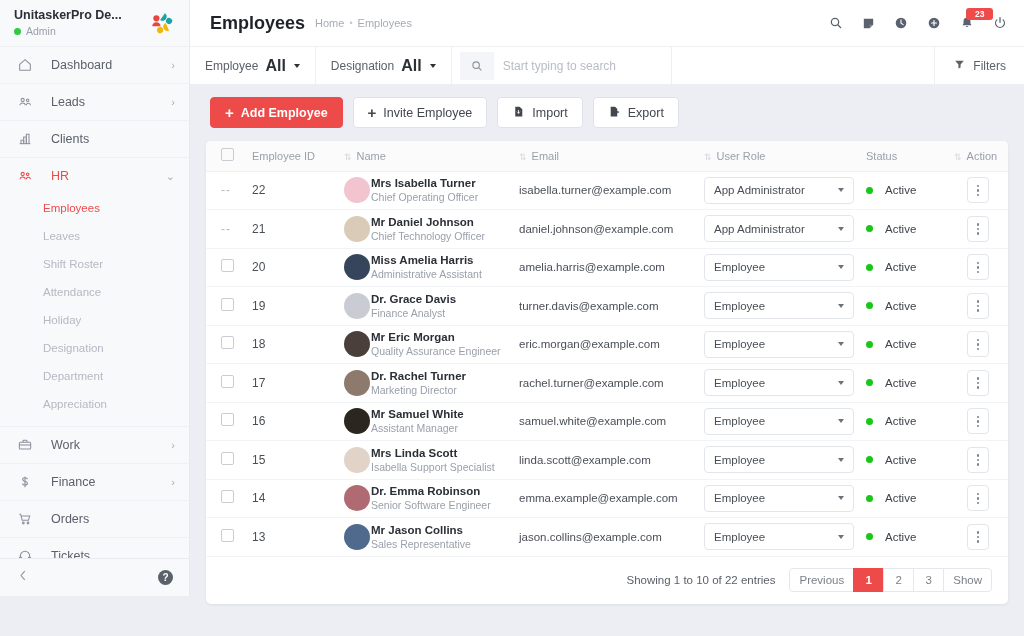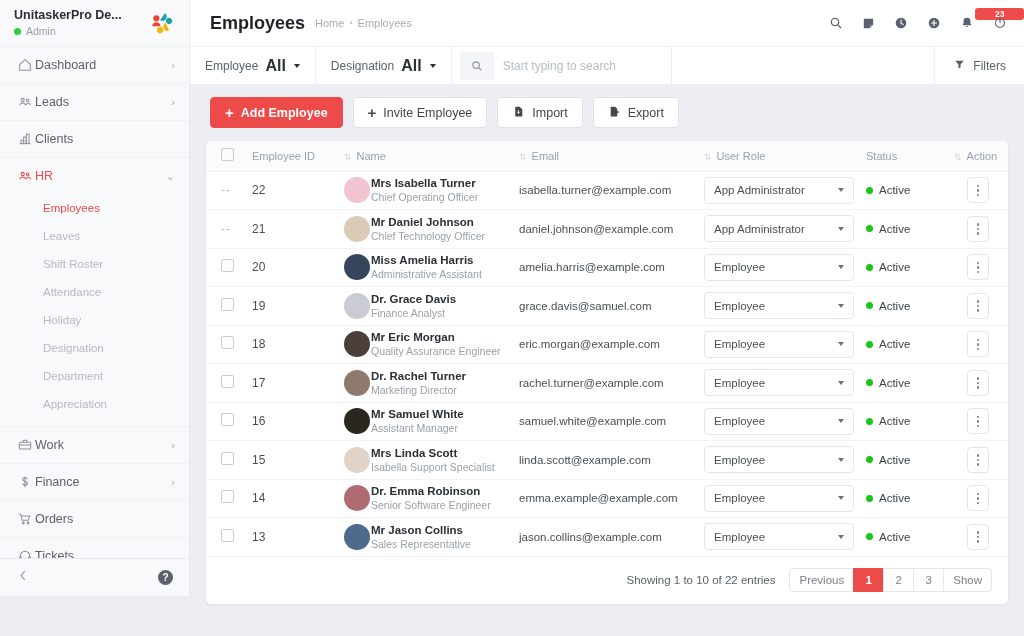--- a/index.html
+++ b/index.html
@@ -32,21 +32,21 @@
   .brand-role {
     font-size: 10.5px; color: #9aa0ab; display: flex;
     align-items: center; gap: 5px; line-height: 14px; margin-top: 1px;
   }
   .dot-green { width: 7px; height: 7px; border-radius: 50%; background: #2ecc40; display:inline-block; }
   .logo { width: 30px; height: 30px; flex: 0 0 30px; }
 
   .nav { flex: 1; overflow: hidden; }
   .nav-item {
     height: 37px; display: flex; align-items: center;
-    padding: 0 14px 0 16px; gap: 2px;
+    padding: 0 14px 0 16px; gap: 18px;
     border-top: 1px solid #eef0f4;
     font-size: 12.5px; color: #5b616b; cursor: pointer;
   }
   .nav-item .ic { width: 17px; height: 17px; flex: 0 0 17px; display:flex; align-items:center; justify-content:center; color:#8b919c; }
   .nav-item .lbl { flex: 1; }
   .nav-item .chev { color: #a9aeb8; font-size: 11px; }
   .nav-item.active { color: #ef4b4b; }
   .nav-item.active .ic { color: #ef4b4b; }
   .sub-item {
     height: 28px; display: flex; align-items: center;
@@ -73,23 +73,23 @@
     height: 46px; background: #fff; display: flex; align-items: center;
     padding: 0 16px 0 20px; flex: 0 0 46px;
   }
   .page-title { font-size: 18px; font-weight: bold; color: #1f2329; }
   .crumb { font-size: 11px; color: #a6abb4; margin-left: 10px; display:flex; align-items:center; gap:5px; }
   .crumb .sep { color: #c3c7ce; font-size: 9px; }
   .topbar-spacer { flex: 1; }
   .top-icons { display: flex; align-items: center; gap: 17px; color: #5a6270; }
   .ticon { position: relative; display:flex; align-items:center; justify-content:center; cursor:pointer; }
   .badge {
-    position: absolute; top: -7px; left: 16px;
+    position: absolute; top: -7px; left: 7px;
     background: #ef4b4b; color: #fff; font-size: 8.5px; font-weight: bold;
-    border-radius: 3px; padding: 1px 20px; line-height: 10px;
+    border-radius: 3px; padding: 1px 9px; line-height: 10px;
   }
 
   .filterbar {
     height: 38px; background: #fff; border-top: 1px solid #edeff3;
     display: flex; align-items: stretch; flex: 0 0 38px;
   }
   .fgroup {
     display: flex; align-items: center; gap: 7px; padding: 0 15px;
     border-right: 1px solid #edeff3; font-size: 12px; color: #5b616b;
   }
@@ -143,21 +143,21 @@
   .avatar { width: 26px; height: 26px; border-radius: 50%; flex: 0 0 26px; }
   .pname { font-size: 11.5px; font-weight: bold; color: #2b2f36; line-height: 14px; white-space: nowrap; }
   .pdesig { font-size: 10.5px; color: #9aa0ab; line-height: 14px; white-space: nowrap; }
   .email { font-size: 11.5px; color: #4a4f57; }
   .rolesel {
     width: 100%; height: 27px; border: 1px solid #e2e5ea; border-radius: 4px;
     background: #fff; font-size: 11.5px; color: #4a4f57;
     display: flex; align-items: center; padding: 0 9px; cursor: pointer;
   }
   .rolesel .lbl { flex: 1; }
-  .status { display: flex; align-items: center; gap: 6px; font-size: 11.5px; color: #3e434b; }
+  .status { display: flex; align-items: center; gap: 12px; font-size: 11.5px; color: #3e434b; }
   .status .d { width: 7px; height: 7px; border-radius: 50%; background: #18c718; }
   .kebab {
     width: 22px; height: 26px; border: 1px solid #e2e5ea; border-radius: 4px;
     display: flex; flex-direction: column; align-items: center; justify-content: center;
     gap: 2px; cursor: pointer; margin: 0 auto;
   }
   .kebab i { width: 2.5px; height: 2.5px; border-radius: 50%; background: #7c828d; display: block; }
 
   .tfoot { display: flex; align-items: center; padding: 11px 16px 12px 16px; }
   .show-wrap { display: flex; align-items: center; gap: 8px; font-size: 12px; color: #3e434b; }
@@ -580,21 +580,21 @@
     <td class="c-id cell-id">19</td>
     <td class="c-name">
       <span class="person">
         <span class="avatar" style="background:#c9cdd3"></span>
         <span>
           <span class="pname" style="display:block">Dr. Grace Davis</span>
           <span class="pdesig" style="display:block">Finance Analyst</span>
         </span>
       </span>
     </td>
-    <td class="c-mail email">grace.davis@samuel.com</td>
+    <td class="c-mail email">turner.davis@example.com</td>
     <td class="c-role">
       <span class="rolesel">
         <span class="lbl">Employee</span>
         <span class="caret" style="border-top-color:#6c727c"></span>
       </span>
     </td>
     <td class="c-status">
       <span class="status">
         <span class="d"></span>
         <span>Active</span>

